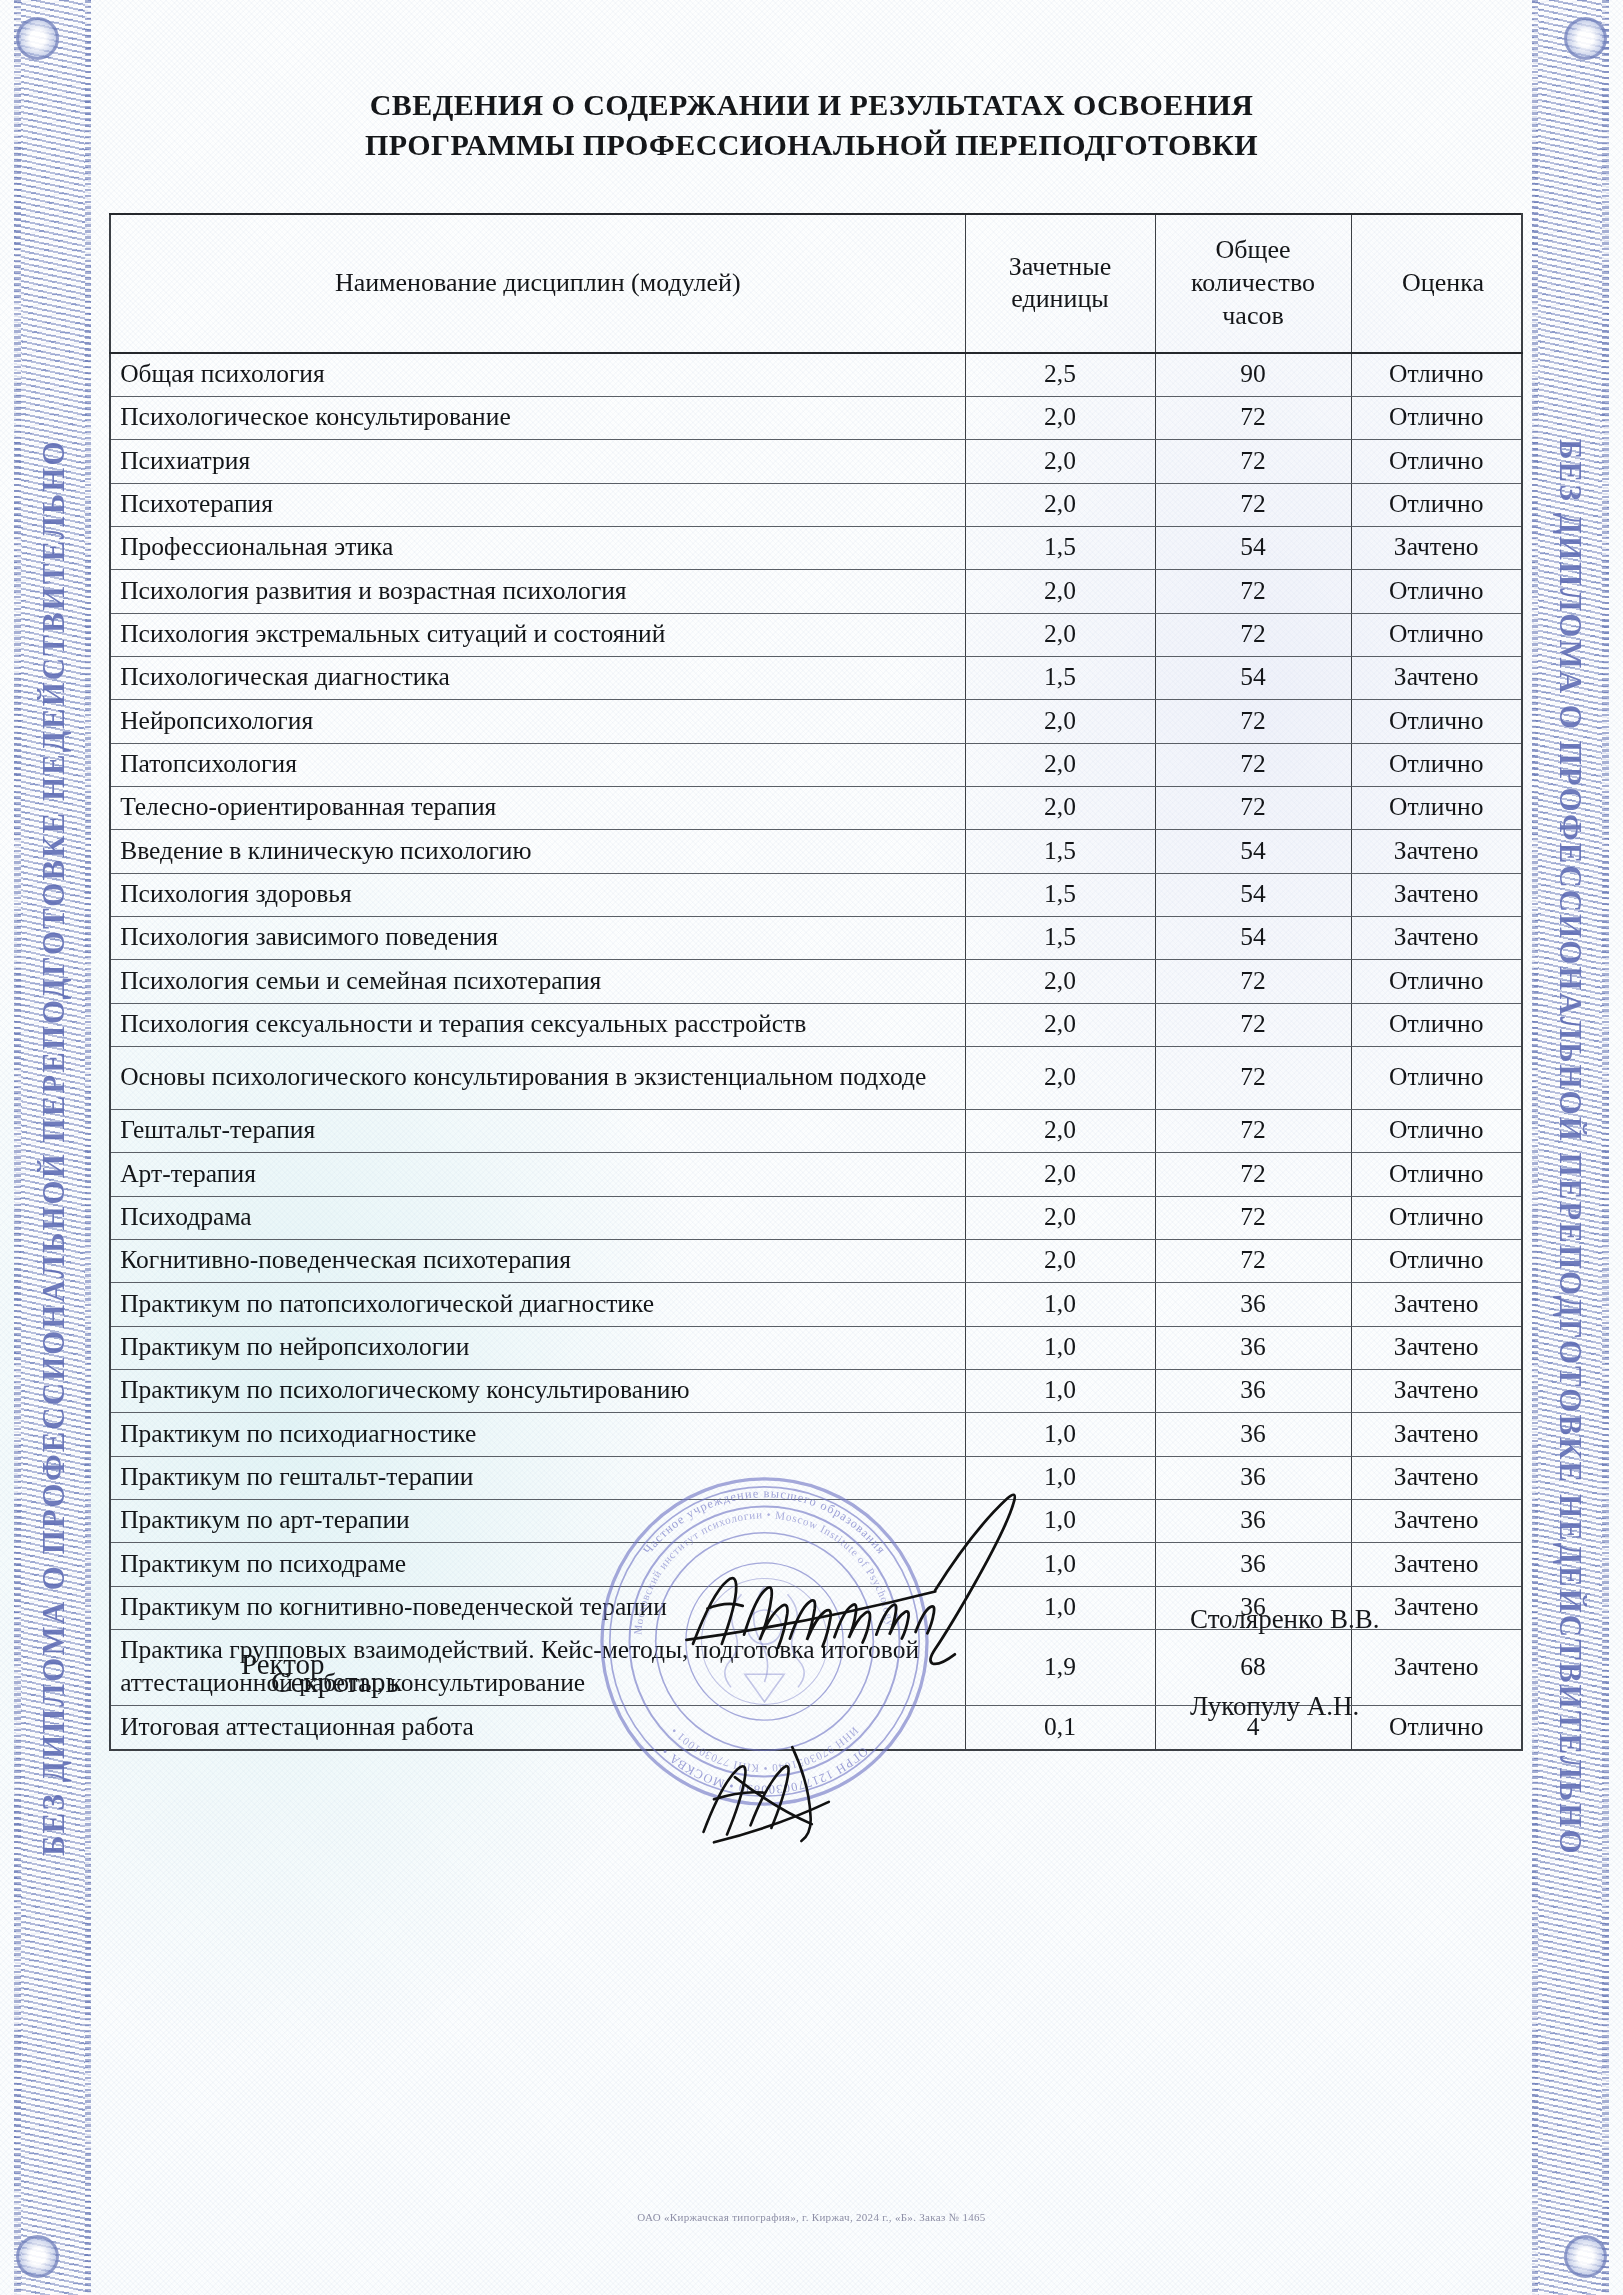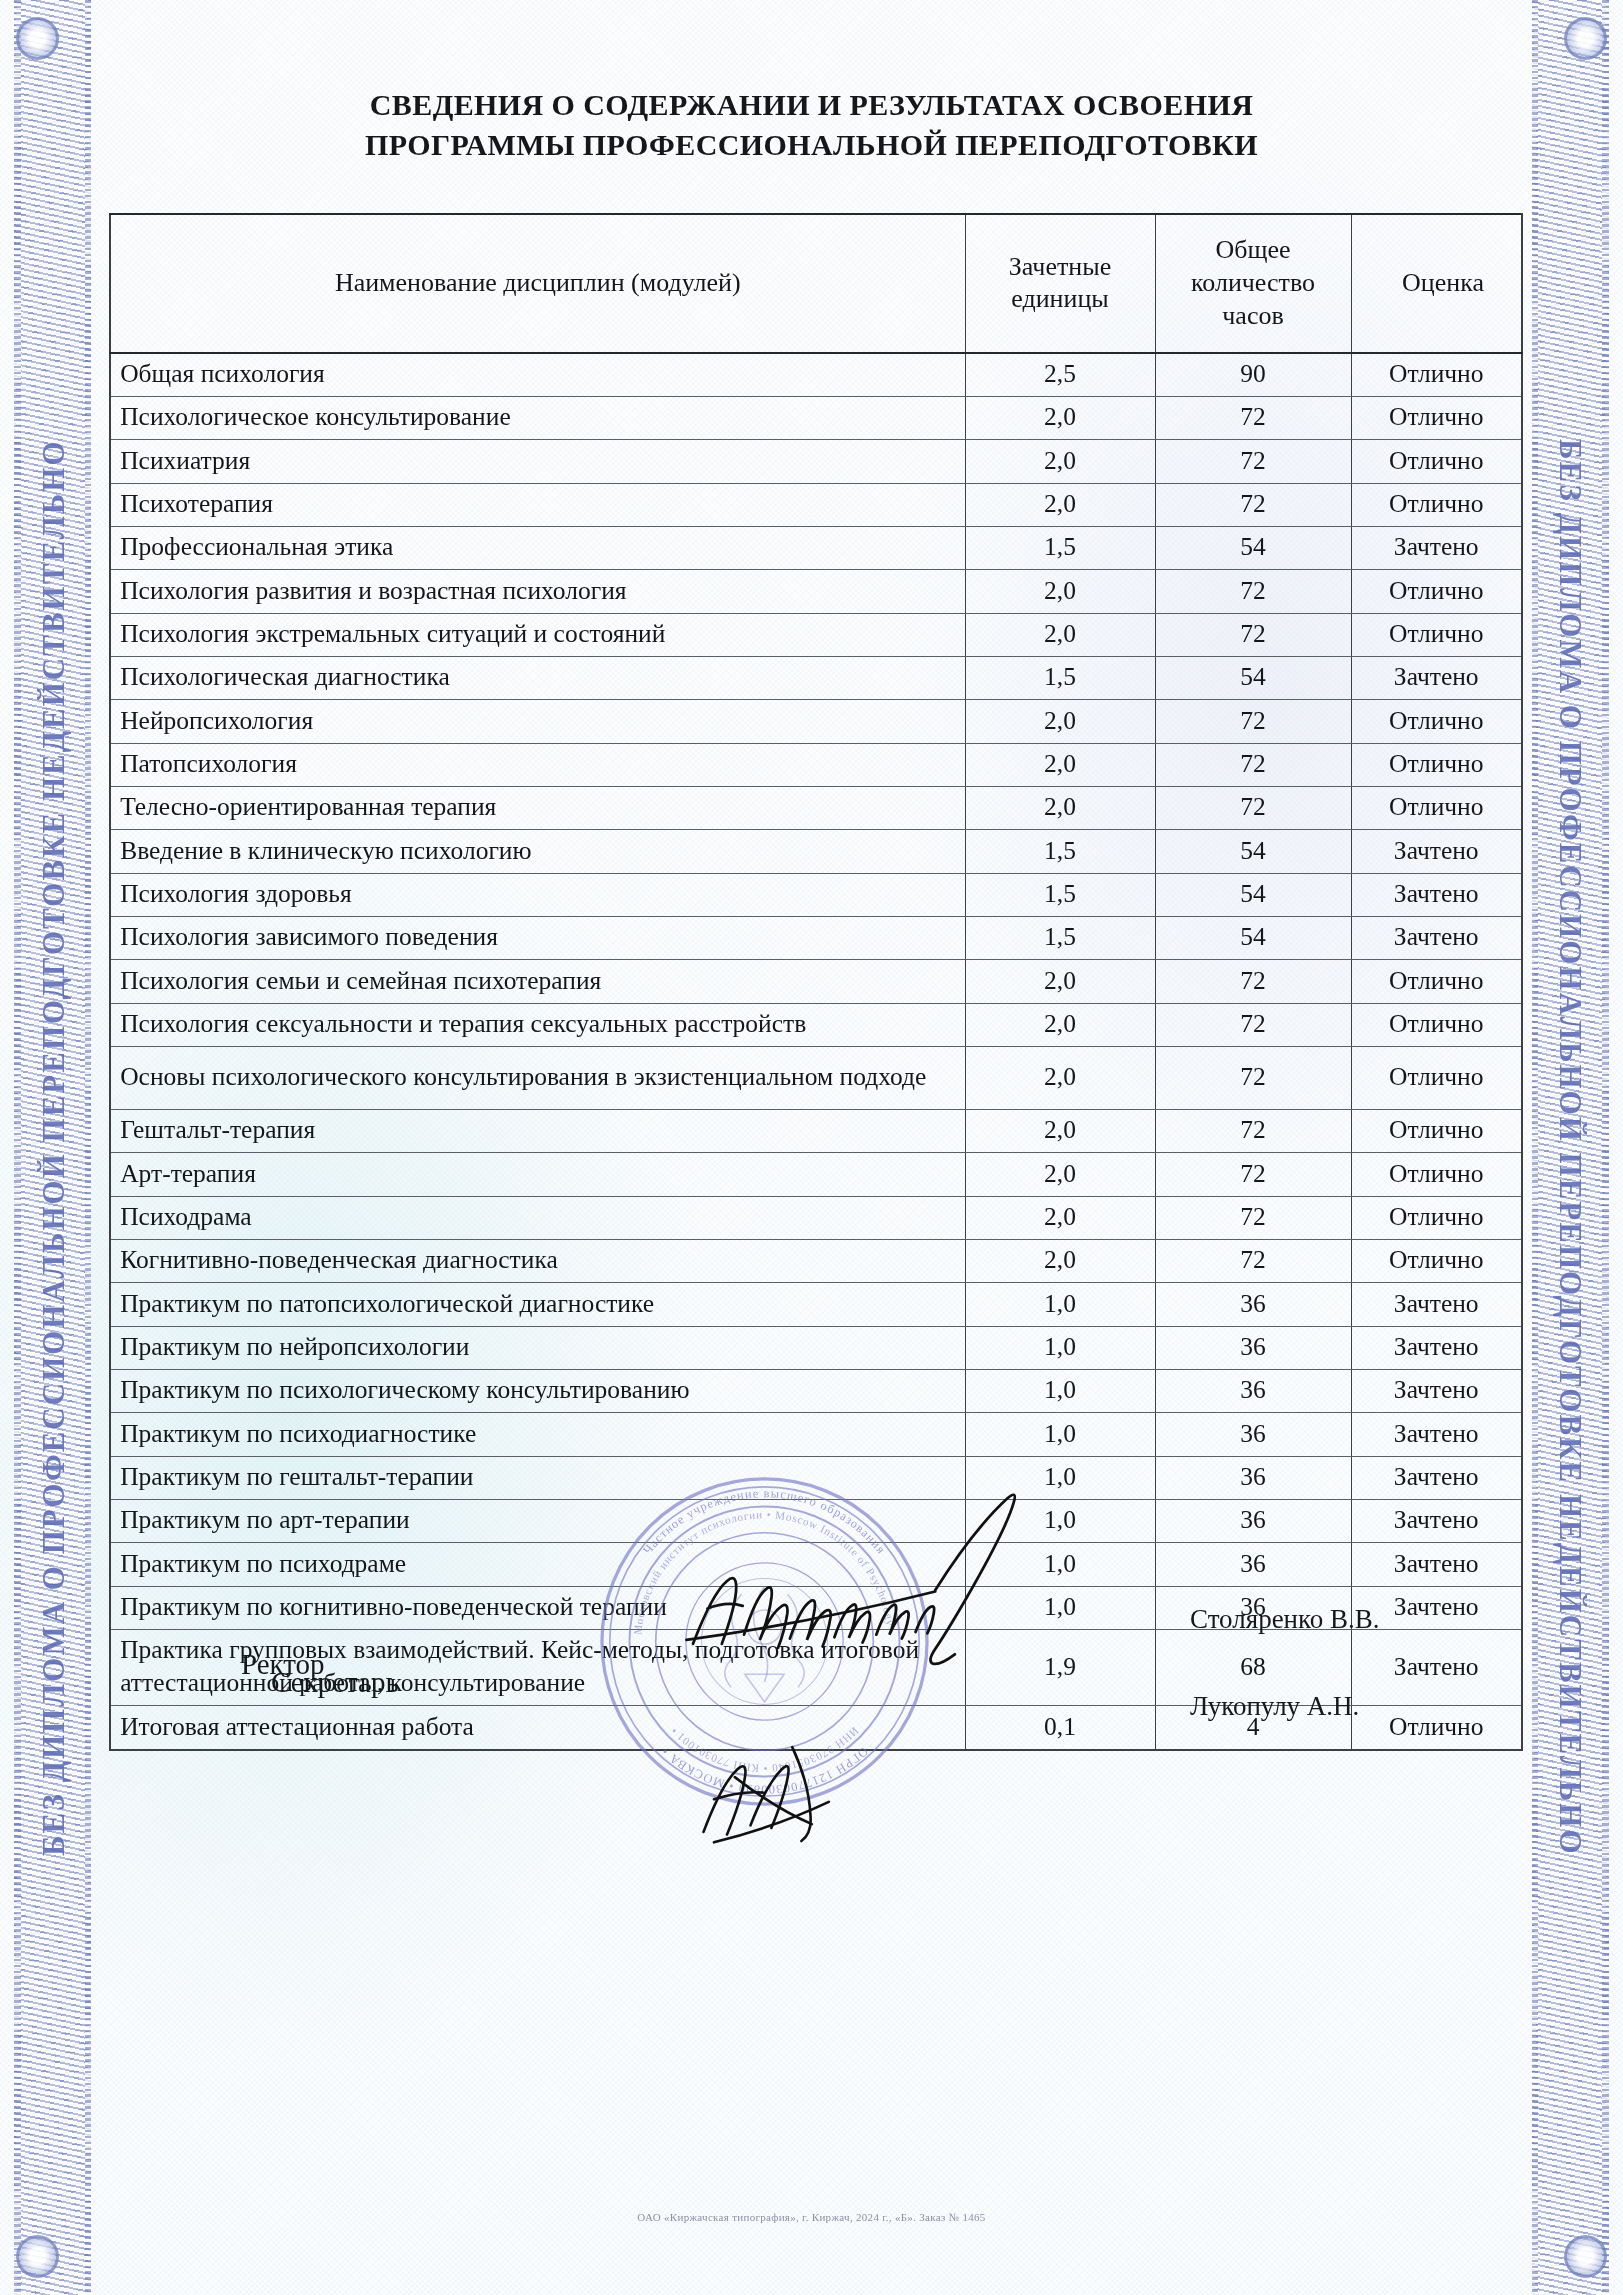--- a/index.html
+++ b/index.html
@@ -331,21 +331,21 @@
             <td class="t-num">72</td>
             <td class="t-mark">Отлично</td>
           </tr>
           <tr>
             <td class="t-name">Психодрама</td>
             <td class="t-num">2,0</td>
             <td class="t-num">72</td>
             <td class="t-mark">Отлично</td>
           </tr>
           <tr>
-            <td class="t-name">Когнитивно-поведенческая диагностика</td>
+            <td class="t-name">Когнитивно-поведенческая психотерапия</td>
             <td class="t-num">2,0</td>
             <td class="t-num">72</td>
             <td class="t-mark">Отлично</td>
           </tr>
           <tr>
             <td class="t-name">Практикум по патопсихологической диагностике</td>
             <td class="t-num">1,0</td>
             <td class="t-num">36</td>
             <td class="t-mark">Зачтено</td>
           </tr>

